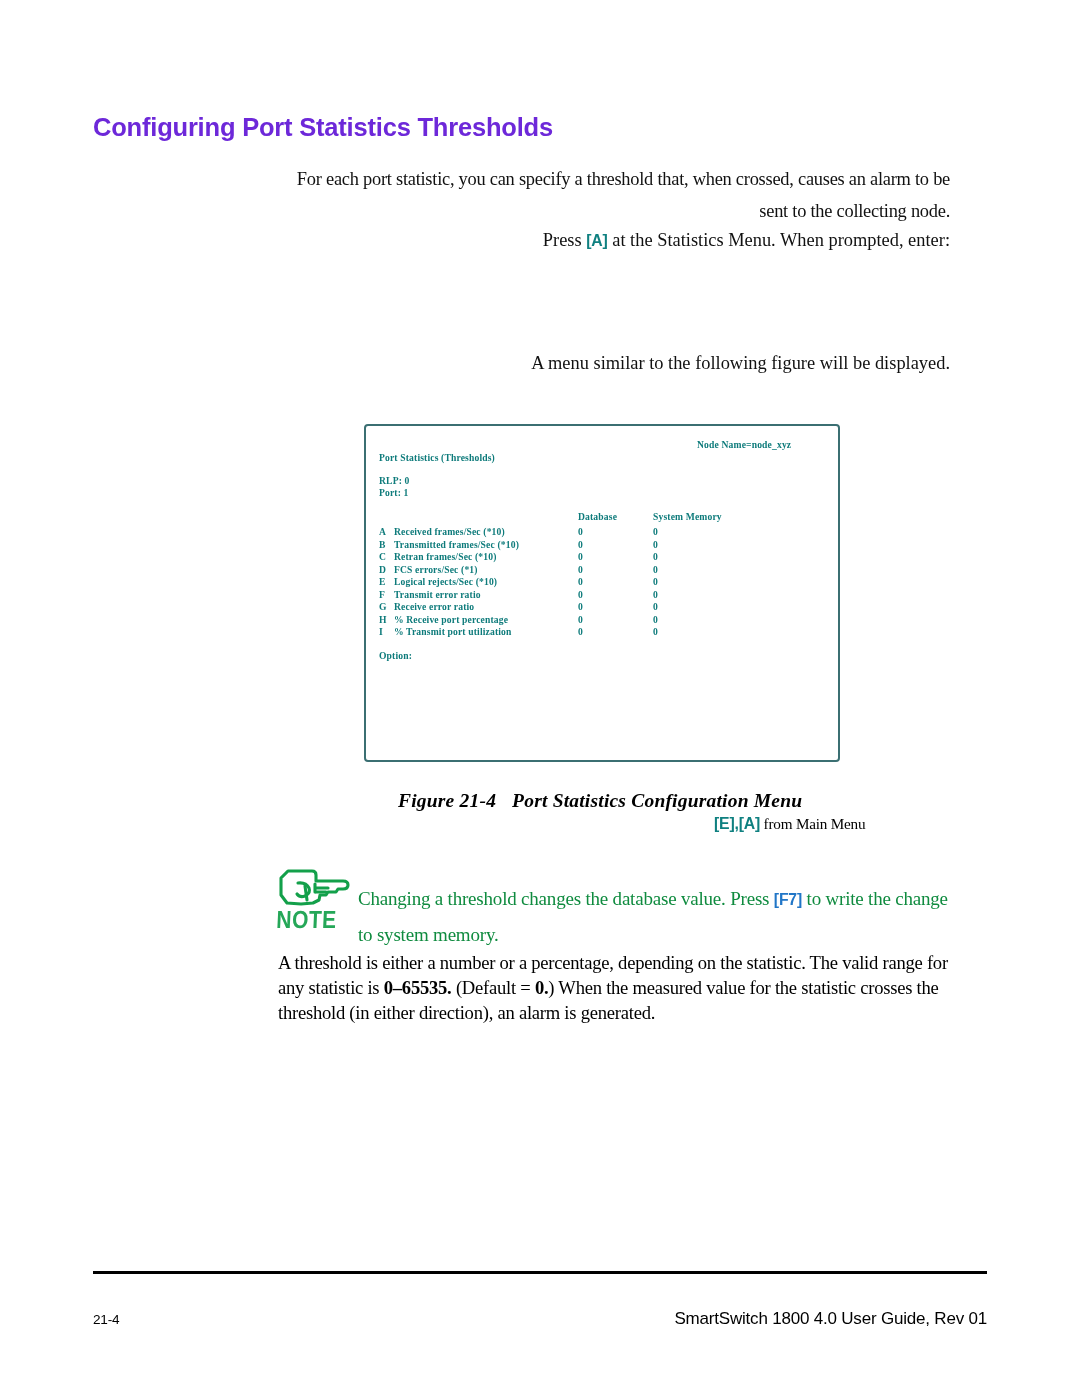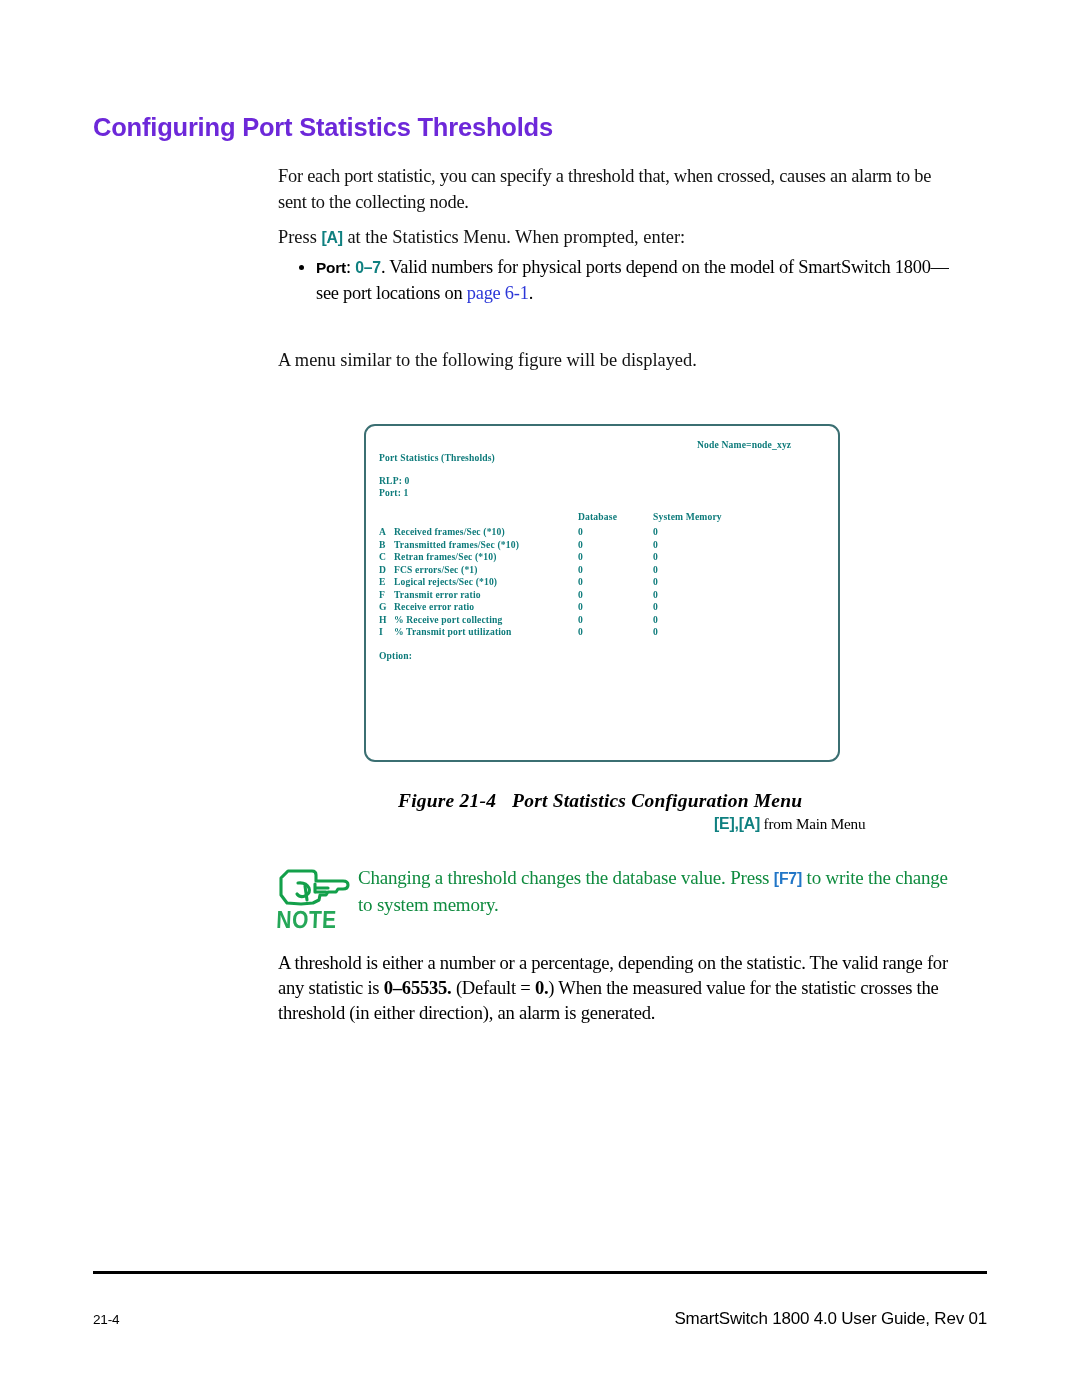--- a/index.html
+++ b/index.html
@@ -31,22 +31,22 @@
   }
 
   
   .body-col {
     position: absolute;
     left: 278px;
     width: 672px;
   }
   .para {
     font-size: 18.4px;
-    line-height: 26px;
-    text-align: left;
+    line-height: 32px;
+    text-align: right;
     color: #111111;
   }
   .para.tight { letter-spacing: -0.25px; }
 
   
   .bullets {
     position: absolute;
     left: 296px;
     width: 656px;
   }
@@ -87,21 +87,21 @@
   .bold-ser { font-weight: bold; }
 
   
   #figure-box {
     position: absolute;
     left: 364px;
     top: 424px;
     width: 476px;
     height: 338px;
     border: 2.2px solid #3b6f72;
-    border-radius: 11px;
+    border-radius: 4px;
     box-sizing: border-box;
     background: #ffffff;
   }
   .term {
     position: absolute;
     font-family: "Liberation Serif", "DejaVu Serif", serif;
     font-weight: bold;
     font-size: 9.6px;
     color: #0e7b7b;
     letter-spacing: 0.15px;
@@ -178,24 +178,24 @@
     font-size: 21px;
     color: #13a04a;
     letter-spacing: 0.5px;
     transform: scaleY(1.18) skewX(-3deg);
     transform-origin: left top;
     opacity: 0.92;
   }
   #note-text {
     position: absolute;
     left: 82px;
-    top: 5px;
+    top: 21px;
     width: 594px;
     font-size: 19px;
-    line-height: 26px;
+    line-height: 35px;
     color: #0f8b3f;
     letter-spacing: -0.2px;
   }
   #note-text .key { color: #2176c7; }
 
   
   #closing-para {
     position: absolute;
     left: 278px;
     top: 950px;
@@ -240,23 +240,20 @@
 
 <div class="body-col para tight" style="top:163px;">For each port statistic, you can specify a threshold that, when crossed, causes an alarm to be sent to the collecting node.</div>
 
 <div class="body-col para" style="top:224px;">
   <span>Press </span><span class="key">[A]</span><span> at the Statistics Menu. When prompted, enter:</span>
 </div>
 
 <div class="bullets" style="top:255px;">
 
 
-  <div class="bullet-item">
-    <span class="blabel">Port</span><span>: </span><span class="key">0–7</span><span>. Valid numbers for physical ports depend on the model of SmartSwitch 1800—see port locations on </span><span class="link">page 6-1</span><span>.</span>
-  </div>
 
 </div>
 
 <div class="body-col para" style="top:347px;">A menu similar to the following figure will be displayed.</div>
 
 <div id="figure-box">
 
   <div class="term" id="term-nodename">Node Name=node_xyz</div>
 
   <div class="term" id="term-title">Port Statistics (Thresholds)</div>
@@ -306,21 +303,21 @@
     <span class="r-sm">0</span>
   </div>
   <div class="term-row" style="top:175px;">
     <span class="r-key">G</span>
     <span class="r-lab">Receive error ratio</span>
     <span class="r-db">0</span>
     <span class="r-sm">0</span>
   </div>
   <div class="term-row" style="top:187.5px;">
     <span class="r-key">H</span>
-    <span class="r-lab">% Receive port collecting</span>
+    <span class="r-lab">% Receive port percentage</span>
     <span class="r-db">0</span>
     <span class="r-sm">0</span>
   </div>
   <div class="term-row" style="top:200px;">
     <span class="r-key">I</span>
     <span class="r-lab">% Transmit port utilization</span>
     <span class="r-db">0</span>
     <span class="r-sm">0</span>
   </div>
 

